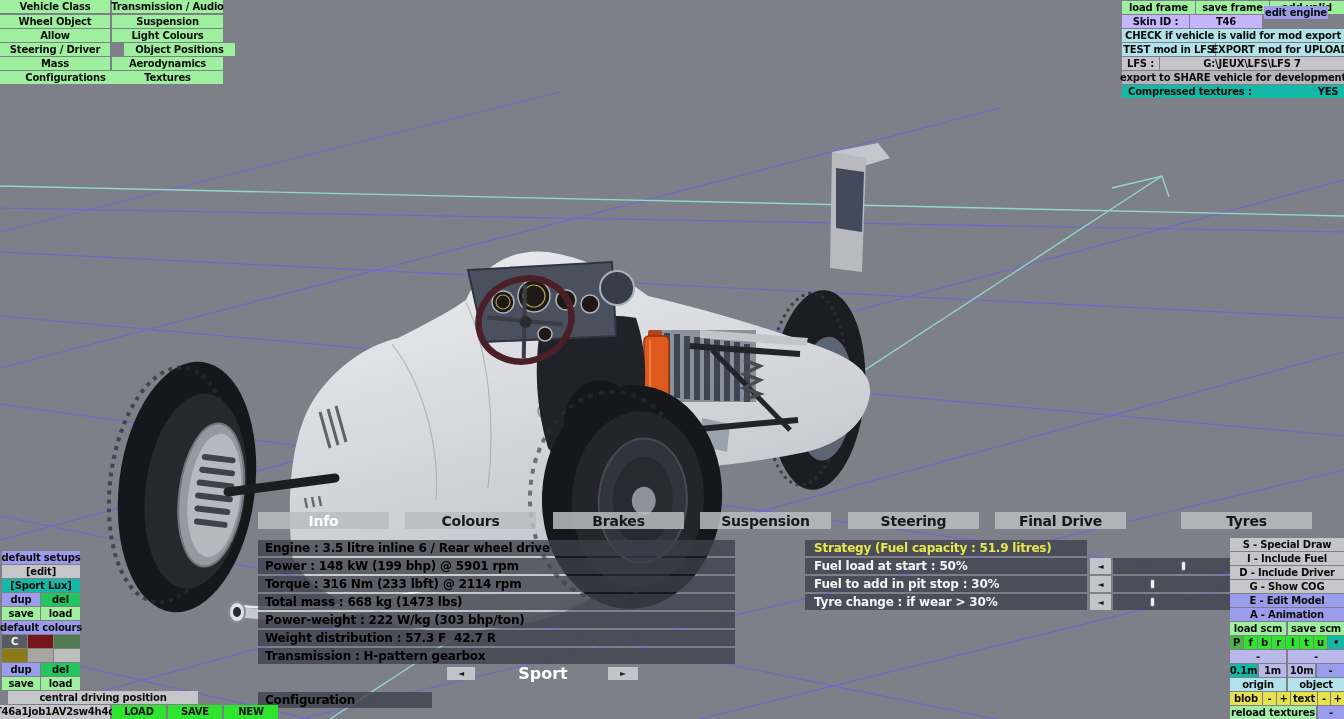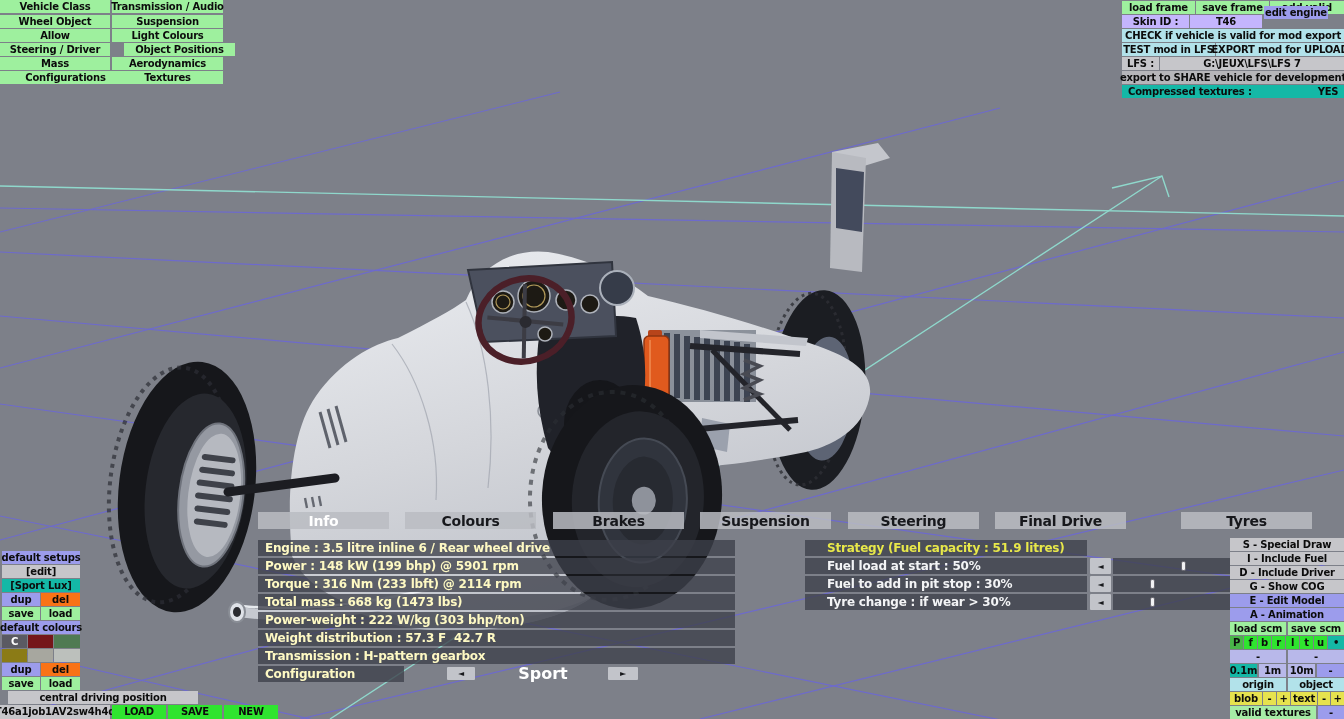--- a/index.html
+++ b/index.html
@@ -3,31 +3,31 @@
 <meta charset="utf-8">
 <style>
   html,body{margin:0;padding:0;background:#555}
   #app{position:relative;width:1344px;height:719px;background:#7d8089;overflow:hidden;
        font-family:"DejaVu Sans",sans-serif;font-weight:bold;}
   .b{position:absolute;height:13px;display:flex;align-items:center;justify-content:center;
      font-size:10px;line-height:1;color:#0c0c0c;letter-spacing:-0.2px;white-space:nowrap;cursor:default;}
   .green{background:#9ef09e}.bgreen{background:#2fe42f}.mint{background:#a6eca6}
   .gray{background:#c4b5fd}.gray2{background:#c6c6ca}.lgray{background:#14b8a6}
   .mgray{background:#b6b6ba}.purple{background:#9c9cec}.lav{background:#b8b8ea}
-  .salmon{background:#f97316}.cyan{background:#b2e2ea}.yellow{background:#e6e24e}
+  .salmon{background:#22c55e}.cyan{background:#b2e2ea}.yellow{background:#e6e24e}
   .dkgreen{background:#49b549}
   .tab{position:absolute;top:512px;width:131px;height:17px;background:rgba(186,188,194,.85);
        border-radius:0;display:flex;align-items:center;justify-content:center;
        font-size:14px;color:#17181c;letter-spacing:-0.2px}
   .tab.sel{color:#ffffff}
   .irow{position:absolute;left:258px;width:477px;height:16px;background:rgba(62,64,74,.78);
-        color:#fef9c3;font-size:12px;display:flex;align-items:center;padding-left:7px;
+        color:#000000;font-size:12px;display:flex;align-items:center;padding-left:7px;
         box-sizing:border-box;letter-spacing:-0.2px;white-space:pre}
   .srow{position:absolute;left:805px;width:282px;height:16px;background:rgba(62,64,74,.78);
-        color:#f3f4f6;font-size:12px;display:flex;align-items:center;padding-left:22px;
+        color:#f3f4f6;font-size:12px;display:flex;align-items:center;padding-left:9px;
         box-sizing:border-box;letter-spacing:-0.2px;white-space:nowrap}
   .srow.hdr{color:#e8e84a}
   .track{position:absolute;width:117px;height:16px;background:rgba(62,64,74,.78)}
   .thumb{position:absolute;top:3px;width:5px;height:10px;background:#f2f2f4;
          border:1px solid #6a6a72;border-radius:2px;box-sizing:border-box}
   .arr{position:absolute;height:16px;display:flex;align-items:center;justify-content:center;
        background:#c2c4ca;color:#17181c;font-size:8px;border-radius:1px}
   .swatch{position:absolute;height:13px}
   .freetext{position:absolute;display:flex;align-items:center;justify-content:center;
             color:#ffffff;font-size:16px}
@@ -229,21 +229,21 @@
 </div>
 
 <div>
   <div class="irow" style="top:540px">Engine : 3.5 litre inline 6 / Rear wheel drive</div>
   <div class="irow" style="top:558px">Power : 148 kW (199 bhp) @ 5901 rpm</div>
   <div class="irow" style="top:576px">Torque : 316 Nm (233 lbft) @ 2114 rpm</div>
   <div class="irow" style="top:594px">Total mass : 668 kg (1473 lbs)</div>
   <div class="irow" style="top:612px">Power-weight : 222 W/kg (303 bhp/ton)</div>
   <div class="irow" style="top:630px">Weight distribution : 57.3 F  42.7 R</div>
   <div class="irow" style="top:648px">Transmission : H-pattern gearbox</div>
-  <div class="irow" style="top:666px;width:146px">Configuration</div>
+  <div class="irow" style="top:692px;width:174px">Configuration</div>
   <div class="arr" style="left:447px;top:667px;width:28px;height:13px">◄</div>
   <div class="freetext" style="left:505px;top:665px;width:76px;height:16px">Sport</div>
   <div class="arr" style="left:608px;top:667px;width:30px;height:13px">►</div>
 </div>
 
 <div>
   <div class="srow hdr" style="top:540px">Strategy (Fuel capacity : 51.9 litres)</div>
   <div class="srow" style="top:558px">Fuel load at start : 50%</div>
   <div class="srow" style="top:576px">Fuel to add in pit stop : 30%</div>
   <div class="srow" style="top:594px">Tyre change : if wear &gt; 30%</div>
@@ -285,21 +285,21 @@
   <div class="b lav" style="left:1288px;top:664px;width:27px">10m</div>
   <div class="b purple" style="left:1317px;top:664px;width:27px">-</div>
   <div class="b cyan" style="left:1230px;top:678px;width:56px">origin</div>
   <div class="b cyan" style="left:1288px;top:678px;width:56px">object</div>
   <div class="b yellow" style="left:1230px;top:692px;width:32px">blob</div>
   <div class="b yellow" style="left:1263px;top:692px;width:13px">-</div>
   <div class="b yellow" style="left:1277px;top:692px;width:13px">+</div>
   <div class="b yellow" style="left:1291px;top:692px;width:26px">text</div>
   <div class="b yellow" style="left:1318px;top:692px;width:12px">-</div>
   <div class="b yellow" style="left:1331px;top:692px;width:13px">+</div>
-  <div class="b mint" style="left:1230px;top:706px;width:86px">valid textures</div>
+  <div class="b mint" style="left:1230px;top:706px;width:86px">reload textures</div>
   <div class="b purple" style="left:1318px;top:706px;width:26px">-</div>
 </div>
 
 <div>
   <div class="b purple" style="left:2px;top:551px;width:78px">default setups</div>
   <div class="b gray2" style="left:2px;top:565px;width:78px">[edit]</div>
   <div class="b lgray" style="left:2px;top:579px;width:78px">[Sport Lux]</div>
   <div class="b purple" style="left:2px;top:593px;width:38px">dup</div>
   <div class="b salmon" style="left:41px;top:593px;width:39px">del</div>
   <div class="b green" style="left:2px;top:607px;width:38px">save</div>

